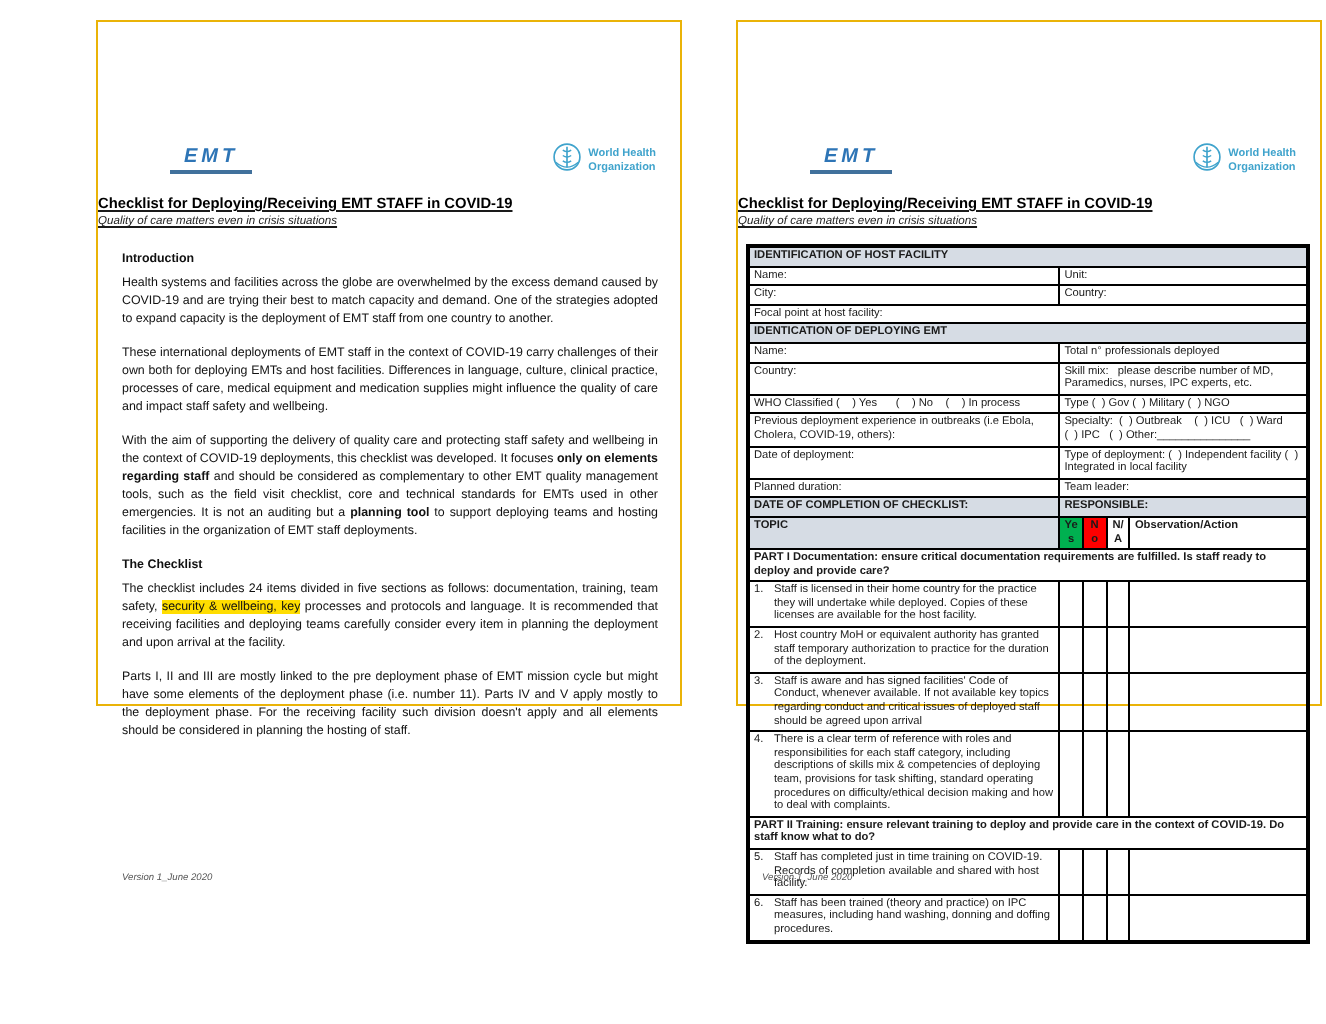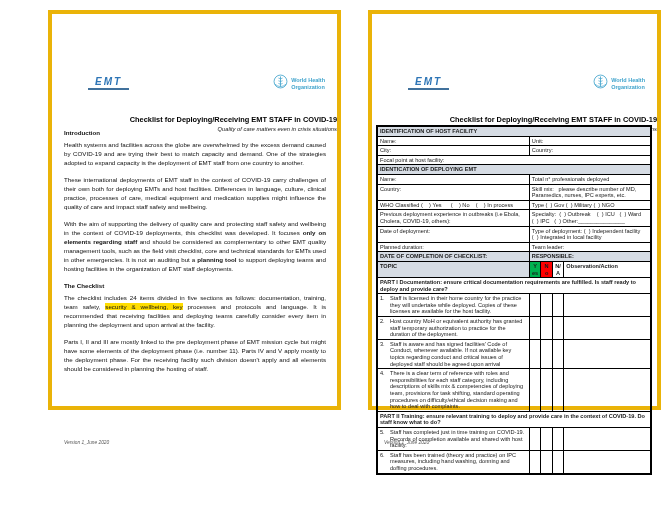--- a/index.html
+++ b/index.html
@@ -4,38 +4,38 @@
 <style>
   html,body { margin:0; padding:0; }
   body {
     width:663px; height:512px; position:relative;
     background:#ffffff;
     font-family:"Liberation Sans", sans-serif;
     color:#1a1a1a;
     -webkit-font-smoothing:antialiased;
   }
   .page {
-    position:absolute; top:10px; width:293px; height:400px;
-    background:#ffffff; border:4px solid #eab308; box-sizing:border-box;
+    position:absolute; top:10px; width:293px; height:343px;
+    background:#ffffff; border:1px solid #eab308; box-sizing:border-box;
   }
   #page-left  { left:48px; }
   #page-right { left:368px; }
 
   
   .pg-header { position:absolute; top:58px; left:12px; right:12px; height:28px; }
   .emt-logo {
     position:absolute; left:24px; top:4px;
     font-size:10px; font-weight:bold; font-style:italic;
     color:#2e75b6; letter-spacing:2px;
     border-bottom:2px solid #41719c; padding:0 7px 1px 7px;
   }
   .who-logo { position:absolute; right:0; top:2px; display:flex; align-items:center; gap:3px; }
   .who-text { font-size:5.5px; font-weight:bold; line-height:1.2; color:#3fa3cc; white-space:pre-line; }
 
-  .title-block { position:absolute; top:101px; left:0; right:0; text-align:right; }
+  .title-block { position:absolute; top:86px; left:0; right:0; text-align:left;text-decoration:underline; }
   .doc-title    { font-size:7.4px; font-weight:bold; color:#000; }
   .doc-subtitle { font-size:5.8px; font-style:italic; margin-top:2px; color:#222; }
 
   
   .content {
     position:absolute; top:108px; left:12px; right:11px;
     font-size:6.2px; line-height:1.45; text-align:justify; color:#111;
   }
   .content .h { font-weight:bold; text-align:left; margin:7px 0 3px 0; }
   .content p  { margin:0 0 8px 0; }

